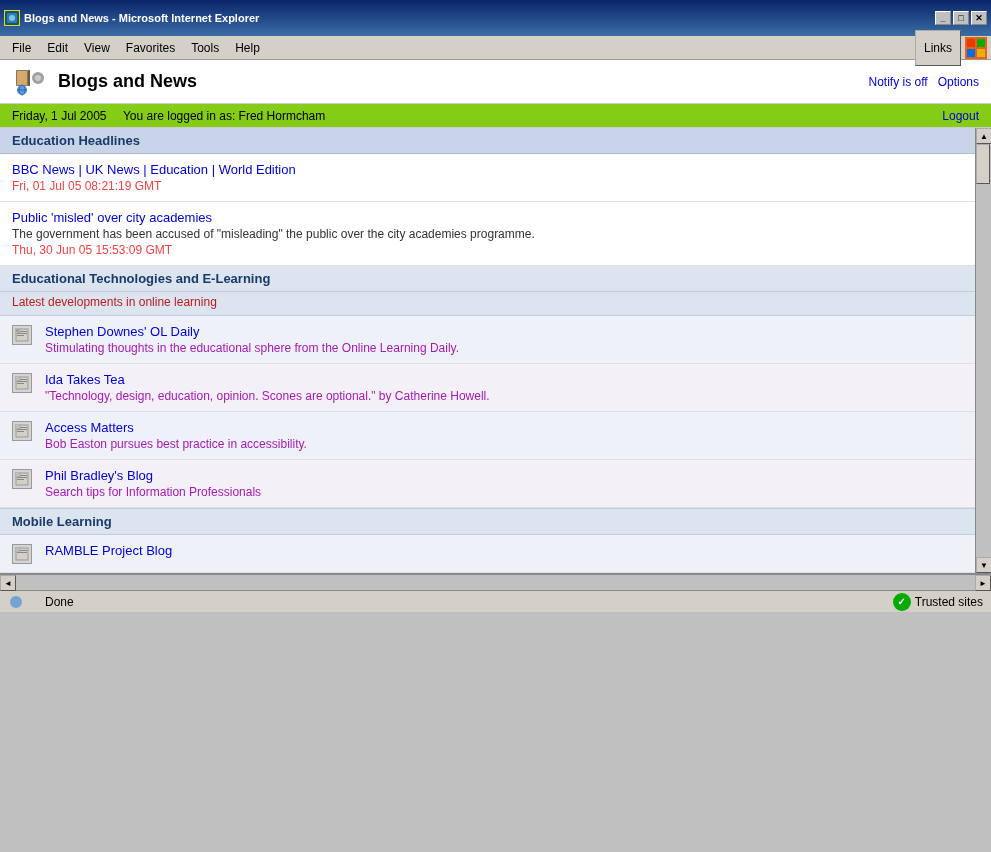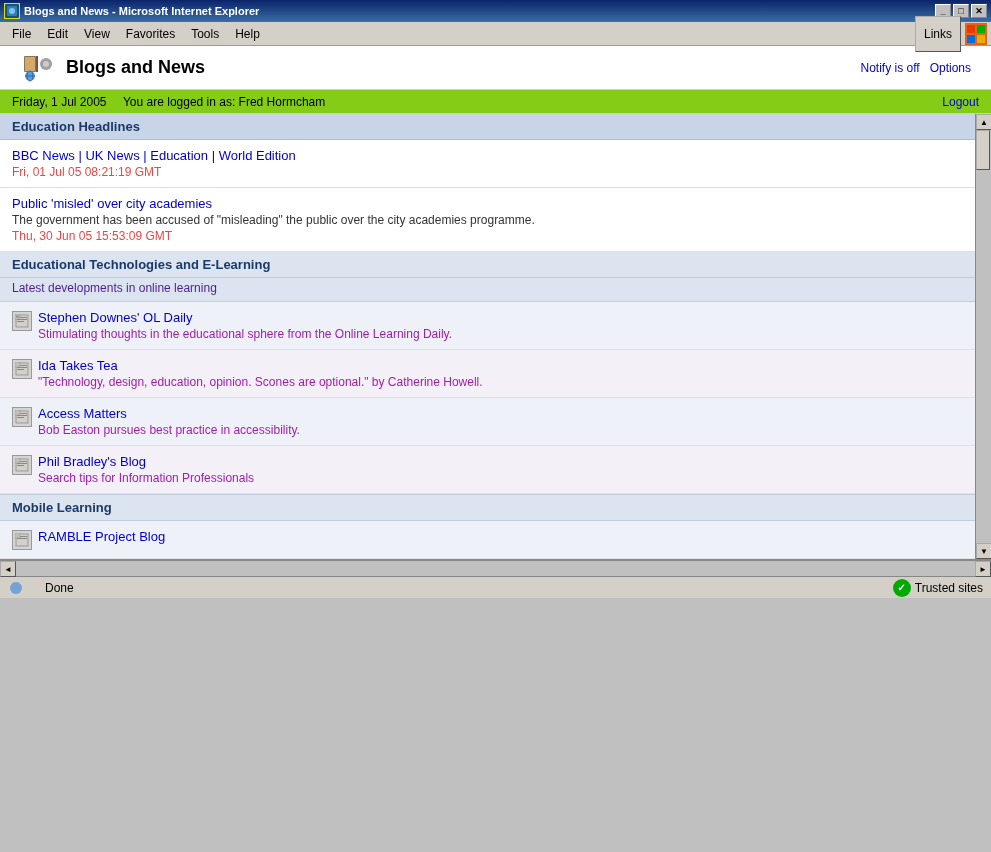--- a/index.html
+++ b/index.html
@@ -8,21 +8,21 @@
       font-size: 13px;
       background: #c0c0c0;
       width: 991px;
       height: 852px;
       overflow: hidden;
     }
 
     
     .title-bar {
       background: linear-gradient(to bottom, #0a246a, #3a6ea5);
-      height: 22px;
+      height: 36px;
       display: flex;
       align-items: center;
       justify-content: space-between;
       padding: 0 4px;
       color: white;
       font-size: 11px;
       font-weight: bold;
       user-select: none;
     }
     .title-bar-left {
@@ -95,21 +95,21 @@
       margin-left: 4px;
     }
 
     
     .app-header {
       background: #ffffff;
       height: 44px;
       display: flex;
       align-items: center;
       justify-content: space-between;
-      padding: 0 20px;
+      padding: 0 12px;
       border-bottom: 1px solid #ccc;
     }
     .app-header-left {
       display: flex;
       align-items: center;
       gap: 10px;
     }
     .app-header-icon {
       width: 36px;
       height: 36px;
@@ -179,21 +179,21 @@
       margin-top: 2px;
     }
 
     
     .blog-item {
       display: flex;
       align-items: flex-start;
       padding: 8px 12px;
       border-bottom: 1px solid #e0e0e0;
       background: #eef2f8;
-      gap: 6px;
+      gap: 13px;
     }
     .blog-item .item-content a {
       color: #0000cc;
       text-decoration: none;
       font-size: 13px;
     }
     .blog-item .description {
       color: #a21caf;
       font-size: 12px;
       margin-top: 2px;
@@ -219,21 +219,21 @@
       background: #dce4f0;
       padding: 5px 12px;
       font-size: 13px;
       font-weight: bold;
       color: #1a3a6a;
       border-bottom: 1px solid #c0cce0;
     }
     .subsection-desc {
       padding: 3px 12px 6px 12px;
       font-size: 12px;
-      color: #4c1d95;
+      color: #b91c1c;
       background: #dce4f0;
       border-bottom: 1px solid #c0cce0;
     }
 
     
     .status-bar {
       background: #d4d0c8;
       height: 22px;
       display: flex;
       align-items: center;

